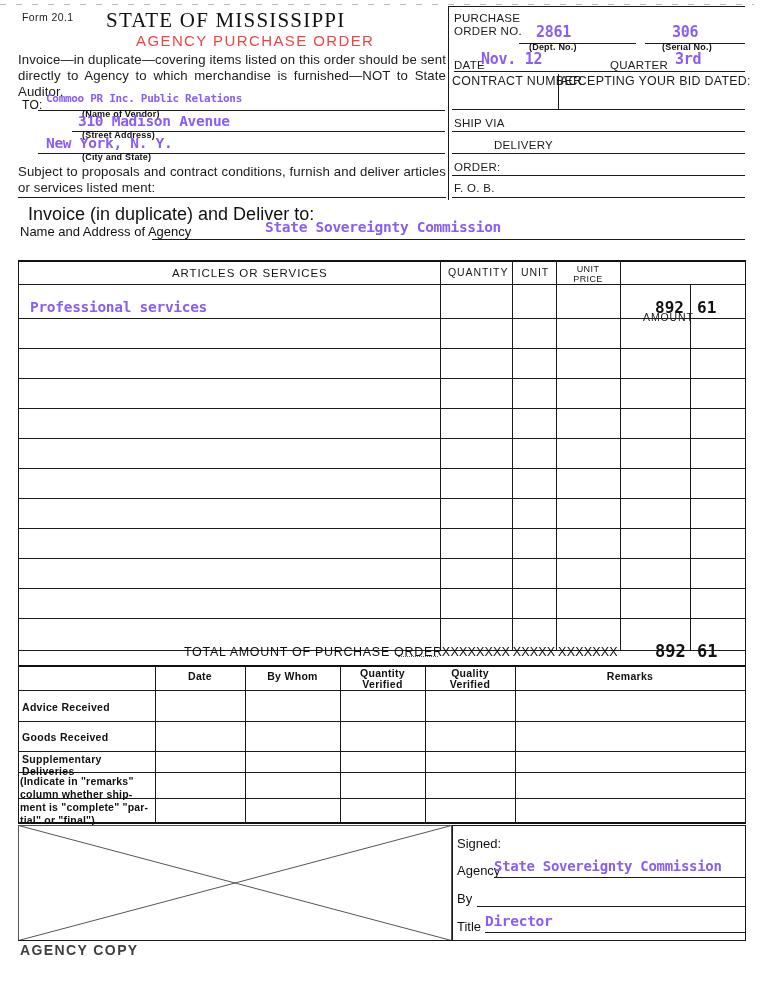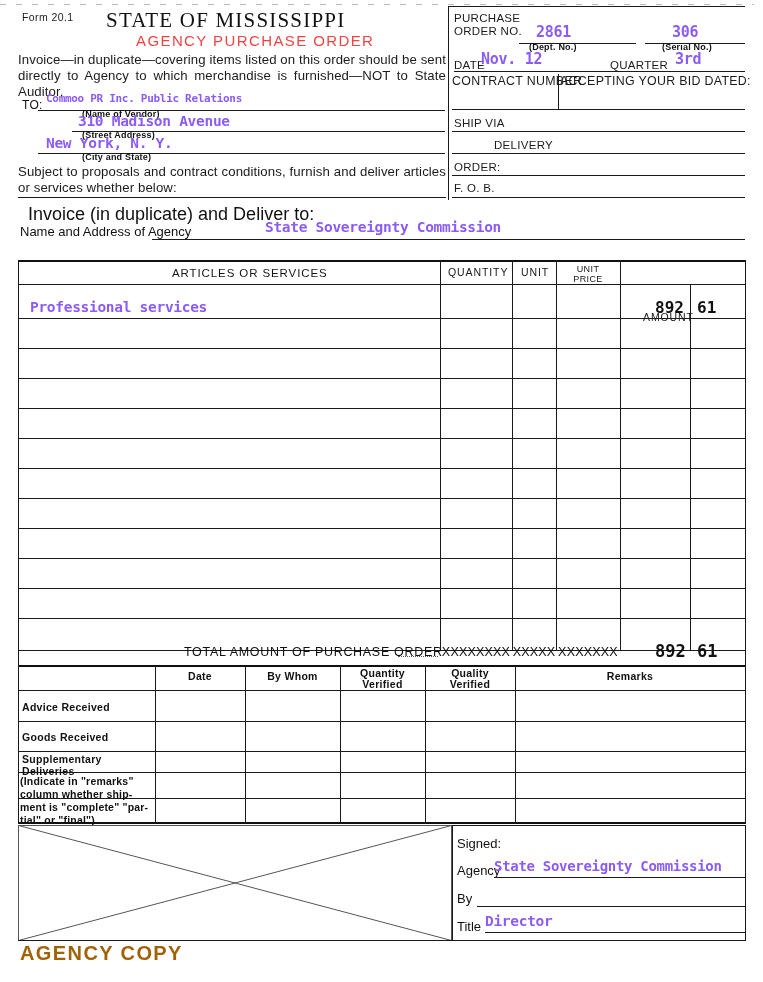--- a/index.html
+++ b/index.html
@@ -88,24 +88,24 @@
     font-size:12.5px;
     letter-spacing:.2px;
     text-align:center;
   }
   .amt{
     font-family:"DejaVu Sans Mono",monospace;
     font-weight:bold;
     font-size:16px;
   }
   .agencycopy{
-    font-size:20px;
+    font-size:14px;
     font-weight:bold;
     letter-spacing:1.4px;
-    color:#a16207;
+    color:#404040;
   }
   .dotline{
     position:absolute;
     height:0;
     border-bottom:1px dotted #555;
   }
   svg.xbox{position:absolute;}
   
   .scannoise{
     position:absolute;
@@ -135,21 +135,21 @@
   <div class="t sans lblsm" style="left:82px; top:110px;">(Name of Vendor)</div>
 
   <div class="t typed" style="left:78px; top:114px; font-size:14.5px;">310 Madison Avenue</div>
   <div class="ln hline" style="left:72px; top:131px; width:373px;"></div>
   <div class="t sans lblsm" style="left:82px; top:131px;">(Street Address)</div>
 
   <div class="t typed" style="left:46px; top:136px; font-size:14.5px;">New York, N. Y.</div>
   <div class="ln hline" style="left:38px; top:153px; width:407px;"></div>
   <div class="t sans lblsm" style="left:82px; top:153px;">(City and State)</div>
 
-  <div class="para" style="left:18px; top:164px; width:428px;">Subject to proposals and contract conditions, furnish and deliver articles or services whether below:</div>
+  <div class="para" style="left:18px; top:164px; width:428px;">Subject to proposals and contract conditions, furnish and deliver articles or services listed ment:</div>
 
   <div class="ln hline" style="left:18px; top:197px; width:428px;"></div>
 
   <div class="ln vline" style="left:448px; top:6px; height:194px;"></div>
   <div class="ln hline" style="left:448px; top:6px; width:297px;"></div>
 
   <div class="t sans lbl" style="left:454px; top:12px; line-height:13px;">
     <span>PURCHASE</span><br>
     <span>ORDER NO.</span>
   </div>

